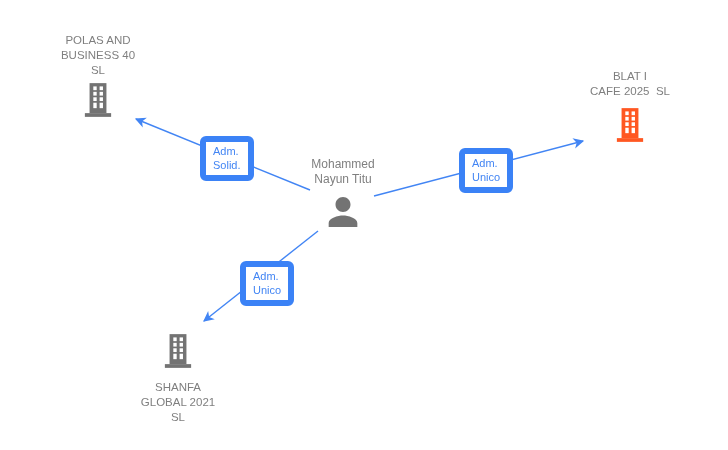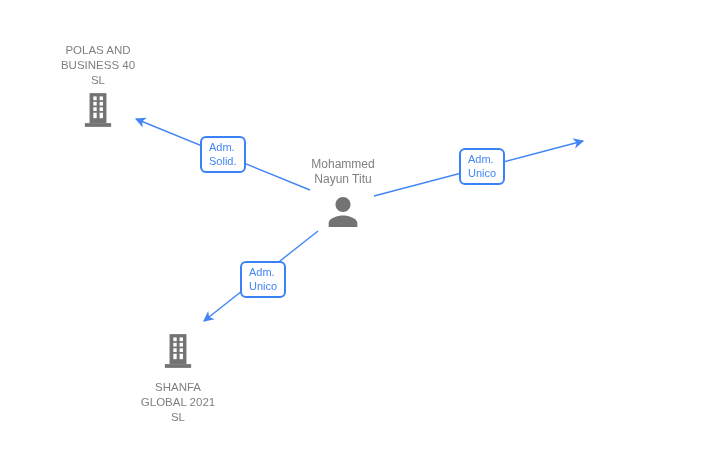--- a/index.html
+++ b/index.html
@@ -30,34 +30,34 @@
     cursor: pointer;
   }
   .node-label {
     text-align: center;
     color: #7f7f7f;
     font-size: 11.5px;
     line-height: 15px;
   }
   .node-label .line { display: block; white-space: pre; }
 
-  .node-polas  { left: 38px;  top: 38px;  padding-top: 5px; justify-content: space-between; }
+  .node-polas  { left: 38px;  top: 28px;  padding-top: 5px; justify-content: space-between; }
   .node-polas  .node-icon { margin-top: 4px; }
   .node-blat   { left: 570px; top: 66px;  padding-top: 3px; }
   .node-blat   .node-icon { margin-top: 8px; }
   .node-shanfa { left: 118px; top: 333px; }
   .node-shanfa .node-label { margin-top: 11px; }
   .node-person { left: 283px; top: 155px; padding-top: 2px; align-items: center; }
   .node-person .node-label { font-size: 12px; }
   .node-person .node-icon { margin-top: 5px; }
 
   .badge {
     position: absolute;
     background: #ffffff;
-    border: 2px solid #3b82f6;
+    border: 6px solid #3b82f6;
     border-radius: 6px;
     padding: 2px 7px 3px 7px;
     color: #4285f4;
     font-size: 11px;
     line-height: 14px;
     text-align: left;
   }
   .badge .line { display: block; white-space: pre; }
   .badge-0 { left: 200px; top: 136px; }
   .badge-1 { left: 459px; top: 148px; }
@@ -115,20 +115,40 @@
         <rect x="11" y="9.3" width="3.6" height="4" fill="#ffffff"></rect>
         <rect x="17.7" y="9.3" width="3.6" height="4" fill="#ffffff"></rect>
         <rect x="11" y="15.1" width="3.6" height="4" fill="#ffffff"></rect>
         <rect x="17.7" y="15.1" width="3.6" height="4" fill="#ffffff"></rect>
         <rect x="11" y="20.9" width="3.6" height="5.8" fill="#ffffff"></rect>
         <rect x="17.7" y="20.9" width="3.6" height="5.8" fill="#ffffff"></rect>
       </g>
     </svg>
   </div>
 
+  <div class="node node-blat">
+    <div class="node-label">
+      <span class="line">BLAT I</span>
+      <span class="line">CAFE 2025  SL</span>
+    </div>
+    <svg class="node-icon" width="30" height="36" viewBox="0 0 32 36">
+      <g fill="#ff5722">
+        <rect x="2" y="32" width="28" height="4"></rect>
+        <rect x="7" y="0" width="18" height="32"></rect>
+        <rect x="11" y="3.5" width="3.6" height="4" fill="#ffffff"></rect>
+        <rect x="17.7" y="3.5" width="3.6" height="4" fill="#ffffff"></rect>
+        <rect x="11" y="9.3" width="3.6" height="4" fill="#ffffff"></rect>
+        <rect x="17.7" y="9.3" width="3.6" height="4" fill="#ffffff"></rect>
+        <rect x="11" y="15.1" width="3.6" height="4" fill="#ffffff"></rect>
+        <rect x="17.7" y="15.1" width="3.6" height="4" fill="#ffffff"></rect>
+        <rect x="11" y="20.9" width="3.6" height="5.8" fill="#ffffff"></rect>
+        <rect x="17.7" y="20.9" width="3.6" height="5.8" fill="#ffffff"></rect>
+      </g>
+    </svg>
+  </div>
 
   <div class="node node-shanfa">
     <svg class="node-icon" width="30" height="36" viewBox="0 0 32 36">
       <g fill="#737373">
         <rect x="2" y="32" width="28" height="4"></rect>
         <rect x="7" y="0" width="18" height="32"></rect>
         <rect x="11" y="3.5" width="3.6" height="4" fill="#ffffff"></rect>
         <rect x="17.7" y="3.5" width="3.6" height="4" fill="#ffffff"></rect>
         <rect x="11" y="9.3" width="3.6" height="4" fill="#ffffff"></rect>
         <rect x="17.7" y="9.3" width="3.6" height="4" fill="#ffffff"></rect>

